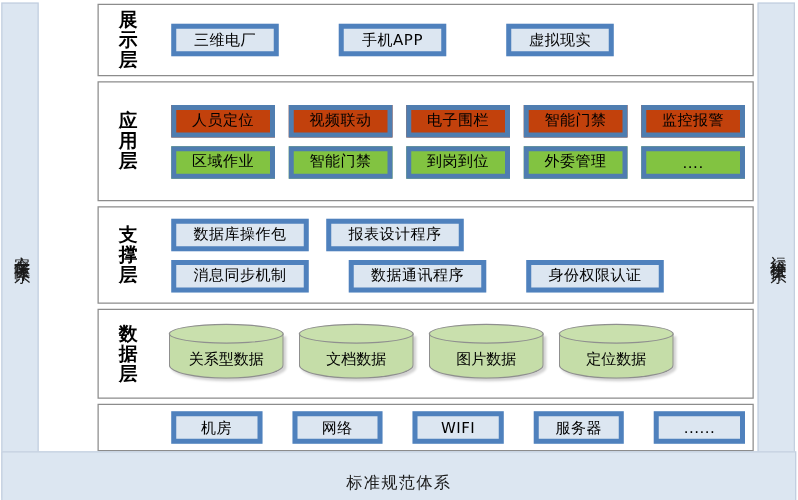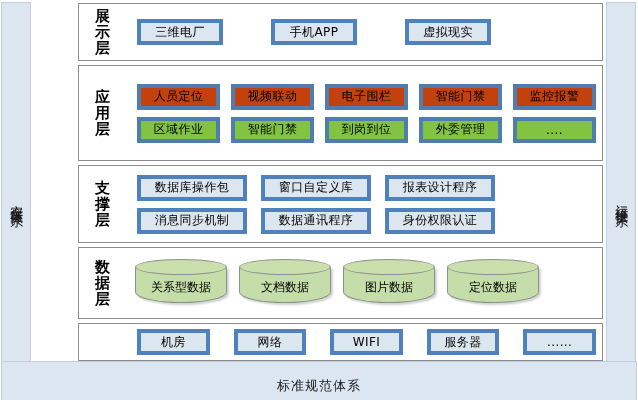--- a/index.html
+++ b/index.html
@@ -231,24 +231,23 @@
       </div>
       <div class="layer" style="top: 164px; height: 78px; width: 525px;">
         <div class="layer-label" style="top: 50%; transform: translateY(-50%);">
           <div>支</div>
           <div>撑</div>
           <div>层</div>
         </div>
         <div class="layer-inner">
           <div class="row" style="gap: 14px; padding-left: 58px;">
             <div class="node blue w-support">数据库操作包</div>
-            <div class="node blue w-support">窗口自定义库</div>
             <div class="node blue w-support">报表设计程序</div>
           </div>
-          <div class="row" style="gap: 14px; padding-left: 58px;">
+          <div class="row" style="gap: 32px; padding-left: 58px;">
             <div class="node blue w-support">消息同步机制</div>
             <div class="node blue w-support">数据通讯程序</div>
             <div class="node blue w-support">身份权限认证</div>
           </div>
         </div>
       </div>
       <div class="layer" style="top: 246px; height: 72px; width: 525px;">
         <div class="layer-label" style="top: 50%; transform: translateY(-50%);">
           <div>数</div>
           <div>据</div>

